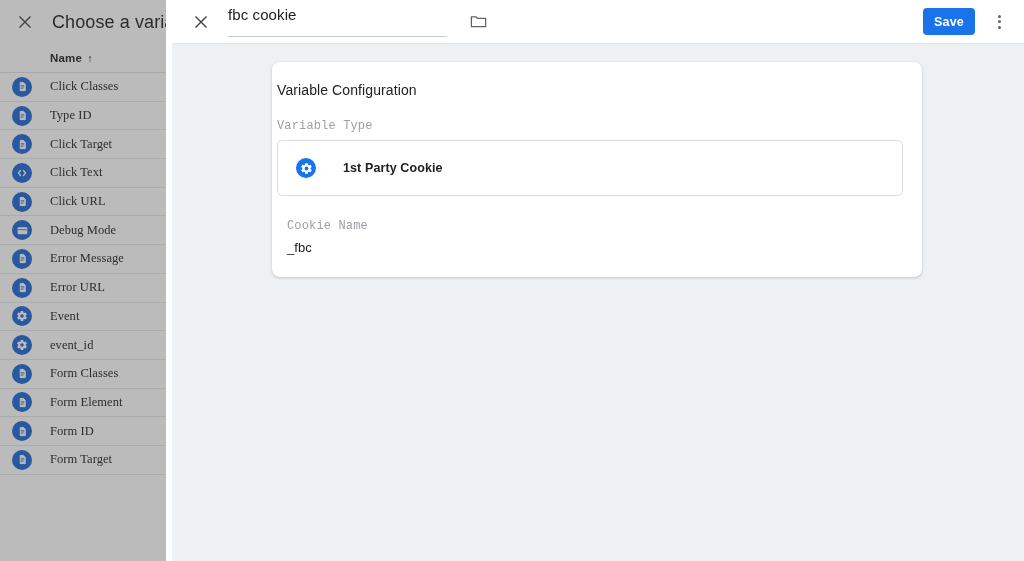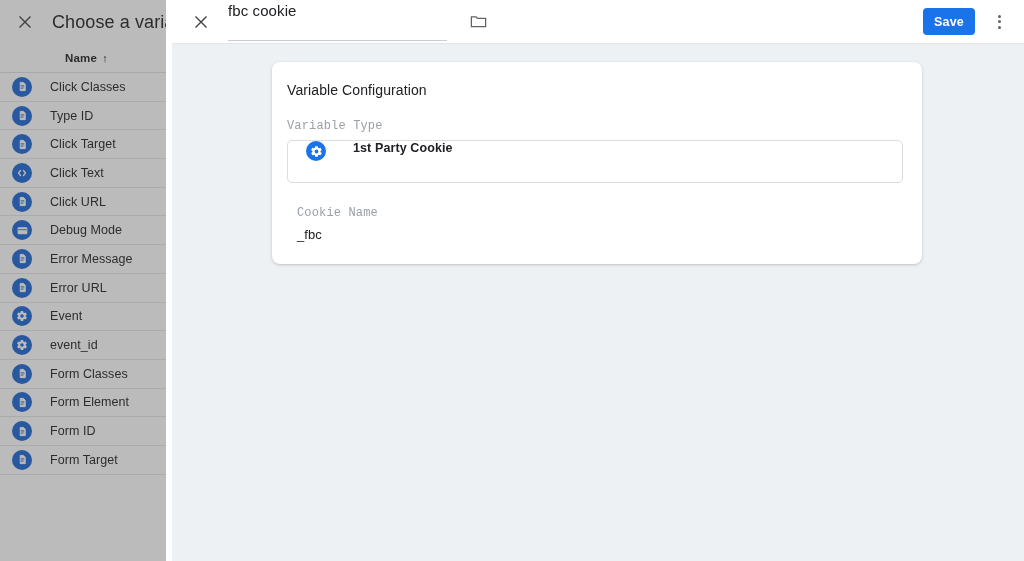--- a/index.html
+++ b/index.html
@@ -58,38 +58,38 @@
     color: #202124;
     margin-left: 14px;
     white-space: nowrap;
     letter-spacing: .1px;
   }
 
   .lp-colhead {
     height: 29px;
     display: flex;
     align-items: center;
-    padding-left: 65px;
+    padding-left: 50px;
     border-bottom: 1px solid #dfe1e3;
     background: #ffffff;
   }
   .lp-colhead .lbl {
     font-size: 11.5px;
     font-weight: bold;
     color: #202124;
     letter-spacing: .2px;
   }
   .lp-colhead .sortarrow {
     margin-left: 5px;
     font-size: 11px;
     color: #202124;
     line-height: 1;
   }
 
-  .lp-list { background: #8b5cf6; }
+  .lp-list { background: #8b5cf6; font-family: Liberation Serif, serif; }
 
   .lp-row {
     height: 28.7px;
     display: flex;
     align-items: center;
     padding-left: 12px;
     border-bottom: 1px solid #e4e6e7;
     background: #ffffff;
   }
 
@@ -161,21 +161,21 @@
 
   .tb-nameinput {
     margin-left: 14px;
     width: 219px;
     border: none;
     border-bottom: 1px solid #c9cdd1;
     background: transparent;
     font-family: "Liberation Sans", sans-serif;
     font-size: 15px;
     color: #202124;
-    padding: 0 0 21px 0;
+    padding: 0 0 13px 0;
     outline: none;
     letter-spacing: .1px;
   }
 
   .tb-folder {
     margin-left: 19px;
     width: 24px; height: 24px;
     display: flex; align-items: center; justify-content: center;
     color: #5f6368;
     flex: 0 0 auto;
@@ -221,44 +221,44 @@
 
   
   #card {
     position: absolute;
     left: 100px;
     top: 62px;
     width: 650px;
     background: #ffffff;
     border-radius: 8px;
     box-shadow: 0 1px 2px rgba(60,64,67,0.15), 0 1px 3px 1px rgba(60,64,67,0.08);
-    padding: 20px 19px 22px 15px;
+    padding: 20px 19px 22px 5px;
   }
 
   .card-title {
     font-size: 14px;
     color: #202124;
     letter-spacing: .1px;
     margin-bottom: 21px;
   }
 
   .field-label {
     font-size: 12px;
     color: #9aa0a6;
     letter-spacing: .15px;
     margin-bottom: 7px;
     font-family: Liberation Mono, monospace;
   }
 
   .type-box {
-    height: 43px;
+    height: 56px;
     border: 1px solid #dadce0;
     border-radius: 5px;
     display: flex;
-    align-items: flex-start;
+    align-items: center;
     padding-left: 18px;
     background: #ffffff;
   }
 
   .type-box .tbicon {
     width: 20px; height: 20px;
     border-radius: 50%;
     background: #1a73e8;
     display: flex; align-items: center; justify-content: center;
     color: #ffffff;

